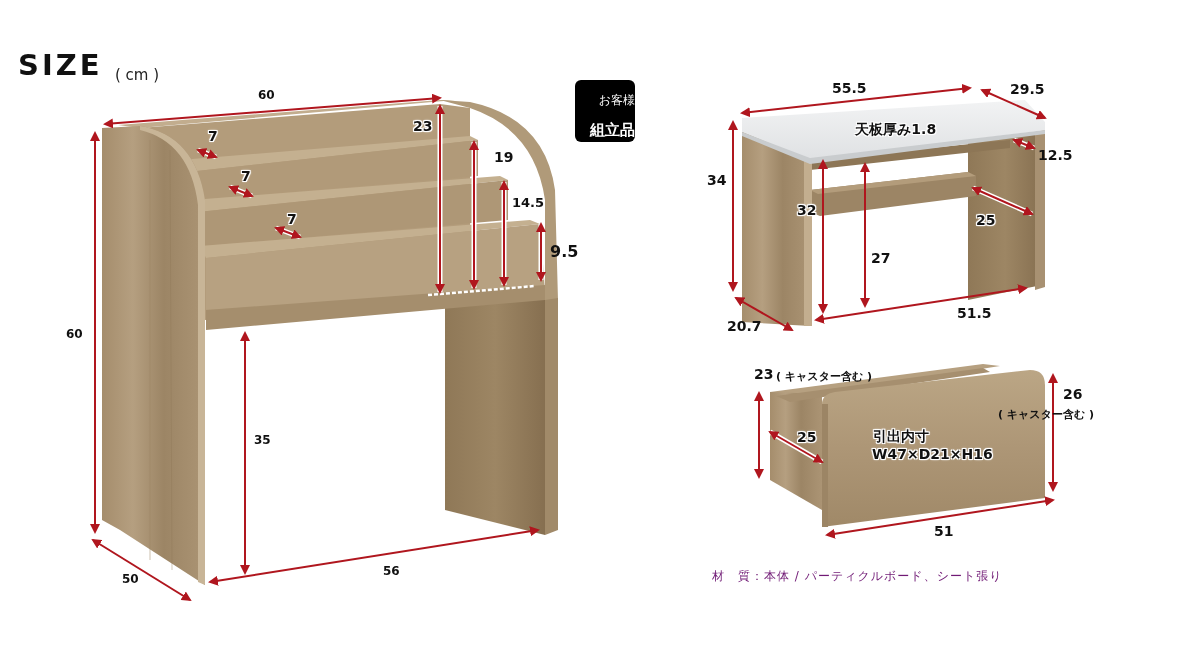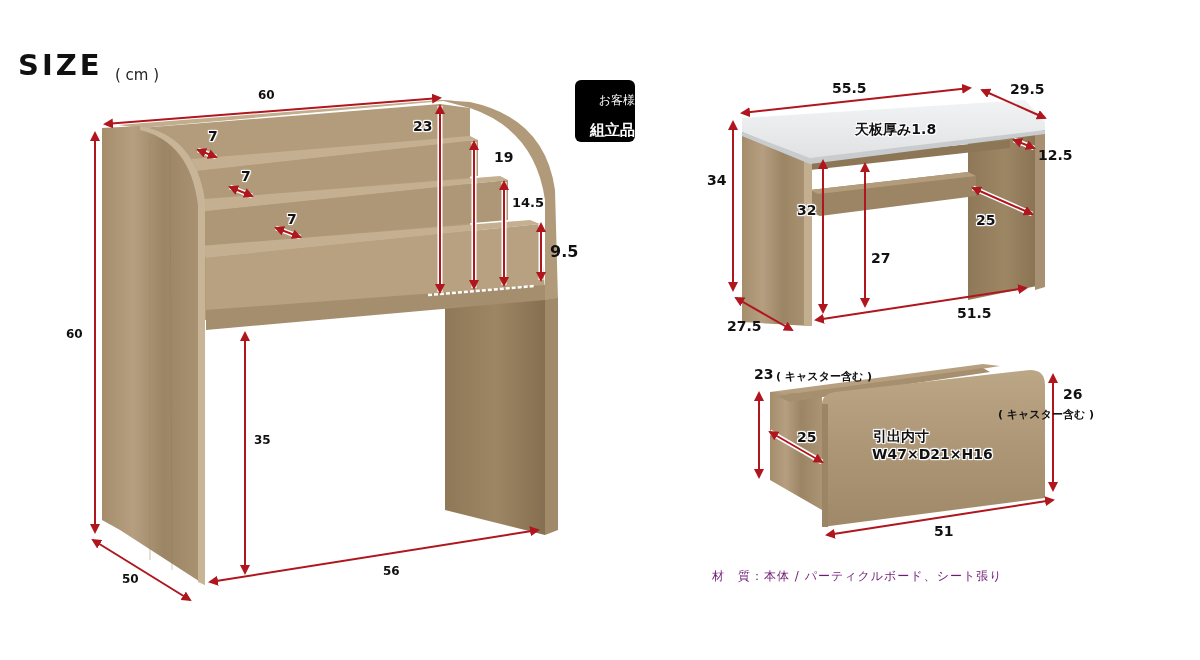--- a/index.html
+++ b/index.html
@@ -167,21 +167,21 @@
 
 <div class="dim" style="left:832px;top:80px;">55.5</div>
 <div class="dim" style="left:1010px;top:81px;">29.5</div>
 <div class="dim halo" style="left:855px;top:121px;">天板厚み1.8</div>
 <div class="dim" style="left:1038px;top:147px;">12.5</div>
 <div class="dim" style="left:707px;top:172px;">34</div>
 <div class="dim halo" style="left:797px;top:202px;">32</div>
 <div class="dim halo" style="left:976px;top:212px;">25</div>
 <div class="dim" style="left:871px;top:250px;">27</div>
 <div class="dim" style="left:957px;top:305px;">51.5</div>
-<div class="dim" style="left:727px;top:318px;">27.5</div>
+<div class="dim" style="left:727px;top:318px;">20.7</div>
 
 <div class="dim" style="left:754px;top:366px;">23</div>
 <div class="note" style="left:776px;top:369px;">( キャスター含む )</div>
 <div class="dim" style="left:1063px;top:386px;">26</div>
 <div class="note" style="left:998px;top:407px;">( キャスター含む )</div>
 <div class="dim halo" style="left:797px;top:429px;">25</div>
 <div class="dim halo" style="left:873px;top:428px;">引出内寸</div>
 <div class="dim halo" style="left:872px;top:446px;">W47×D21×H16</div>
 <div class="dim" style="left:934px;top:523px;">51</div>
 

